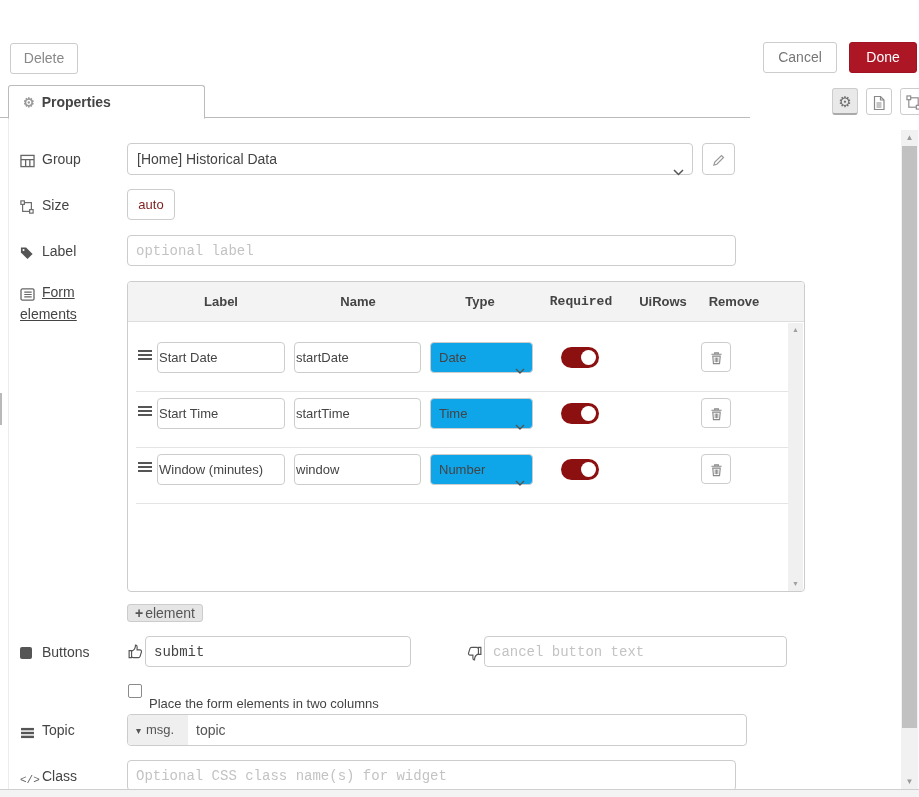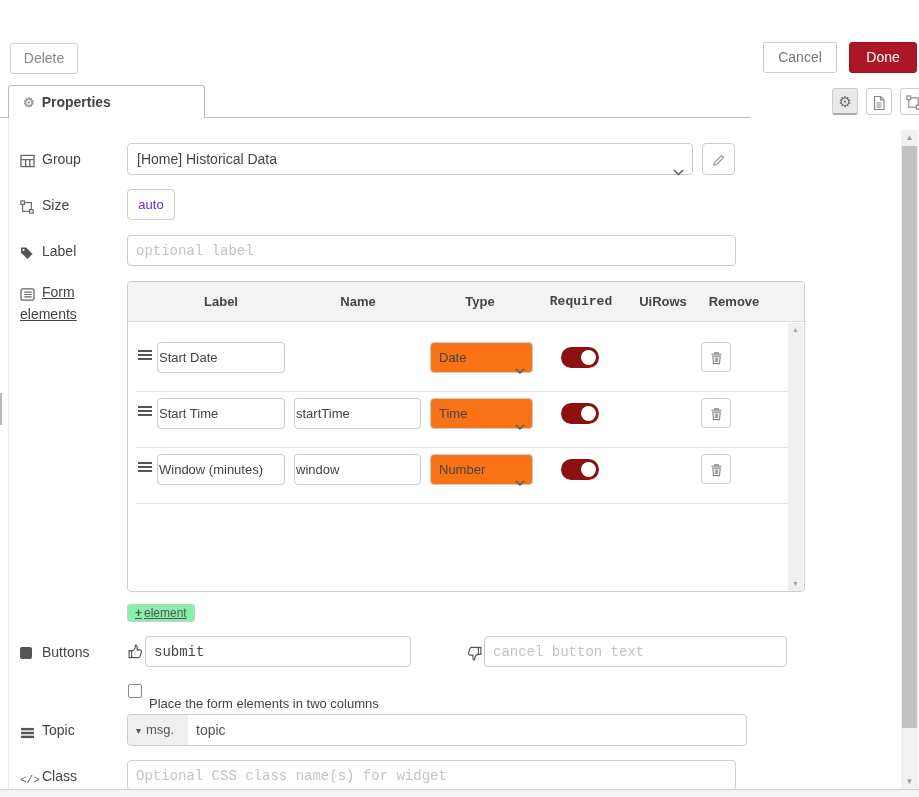--- a/index.html
+++ b/index.html
@@ -54,21 +54,21 @@
   .fselect .chev { position:absolute; right:8px; top:12px; }
 
   .sq-btn { position:absolute; border:1px solid #ccc; border-radius:4px; background:#fff;
     text-align:center; cursor:pointer; }
 
   
   #group-select { left:127px; top:25px; width:566px; }
   #group-edit-btn { left:702px; top:25px; width:33px; height:32px; line-height:32px; }
 
   
-  #size-btn { left:127px; top:71px; width:48px; height:31px; font-size:13px; color:#6d28d9; line-height:29px; }
+  #size-btn { left:127px; top:71px; width:48px; height:31px; font-size:13px; color:#7f1d1d; line-height:29px; }
 
   
   #label-input { left:127px; top:117px; width:609px; }
 
   
   #felem-table { position:absolute; left:127px; top:163px; width:678px; height:311px;
     border:1px solid #ccc; border-radius:4px; background:#fff; overflow:hidden; }
   #felem-header { position:absolute; left:0; top:0; width:100%; height:40px;
     background:#f3f3f3; border-bottom:1px solid #ddd; }
   .col-h { position:absolute; top:12px; transform:translateX(-50%);
@@ -76,39 +76,39 @@
   .felem-row { position:absolute; left:0; width:100%; height:31px; }
   .row-sep { position:absolute; left:8px; width:653px; height:1px; background:#e4e4e4; }
   .drag-handle { position:absolute; left:10px; top:8px; width:14px; height:14px; cursor:grab; }
   .drag-handle span { display:block; height:2px; background:#555; margin-bottom:2px; }
   .cell-input { position:absolute; height:31px; border:1px solid #ccc; border-radius:4px;
     font-size:13px; color:#444; padding:0 1px; outline:none; background:#fff;
     font-family:"Liberation Sans", sans-serif; top:0; }
   .ci-label { left:29px;  width:128px; }
   .ci-name  { left:166px; width:127px; }
   .cell-select { position:absolute; left:302px; top:0; width:103px; height:31px;
-    border:1px solid #ccc; border-radius:4px; background:#f97316; font-size:13px; color:#444;
+    border:1px solid #ccc; border-radius:4px; background:#0ea5e9; font-size:13px; color:#444;
     line-height:29px; padding-left:8px; cursor:pointer; }
   .cell-select .chev { position:absolute; right:7px; top:12px; }
   .toggle { position:absolute; left:433px; top:5px; width:38px; height:21px;
     background:#8C1010; border-radius:11px; cursor:pointer; }
   .toggle .knob { position:absolute; right:3px; top:3px; width:15px; height:15px;
     border-radius:50%; background:#fff; }
   .trash-btn { position:absolute; left:573px; top:0; width:30px; height:30px;
     border:1px solid #ccc; border-radius:4px; background:#fff; text-align:center;
     line-height:28px; cursor:pointer; }
   #felem-scrollbar { position:absolute; right:1px; top:41px; width:15px; height:268px;
     background:#f0f0f0; }
   .sb-arrow { position:absolute; left:0; width:15px; height:14px; font-size:7px;
     color:#a0a0a0; text-align:center; line-height:14px; cursor:pointer; }
 
   
   #add-element-btn { position:absolute; left:127px; top:486px; height:18px;
-    border:1px solid #ccc; border-radius:3px; background:#86efac; font-size:12px;
-    color:#555; padding:0 7px; line-height:16px; cursor:pointer;text-decoration:underline; }
+    border:1px solid #ccc; border-radius:3px; background:#e5e5e5; font-size:14px;
+    color:#555; padding:0 7px; line-height:16px; cursor:pointer; }
   #add-element-btn b { font-weight:bold; margin-right:2px; }
 
   
   .thumb-icon { position:absolute; width:17px; height:17px; }
   #thumb-up   { left:127px; top:525px; }
   #thumb-down { left:466px; top:527px; transform:rotate(180deg); }
   #submit-input { left:145px; top:518px; width:266px; }
   #cancel-text-input { left:484px; top:518px; width:303px; }
 
   
@@ -234,20 +234,21 @@
         <span class="col-h" style="left:606px;">Remove</span>
       </div>
 
       <div class="felem-row" style="top:60px;">
         <div class="drag-handle">
             <span></span>
             <span></span>
             <span></span>
           </div>
         <input class="cell-input ci-label" value="Start Date" style="">
+        <input class="cell-input ci-name" value="startDate" style="">
         <div class="cell-select">
           <span>Date</span>
           <span class="chev"><svg width="10" height="6" viewBox="0 0 10 6">
                 <polyline points="1,1 5,5 9,1" fill="none" stroke="#555" stroke-width="1.4"></polyline>
               </svg></span>
         </div>
         <div class="toggle">
             <div class="knob"></div>
           </div>
         <div class="trash-btn">

